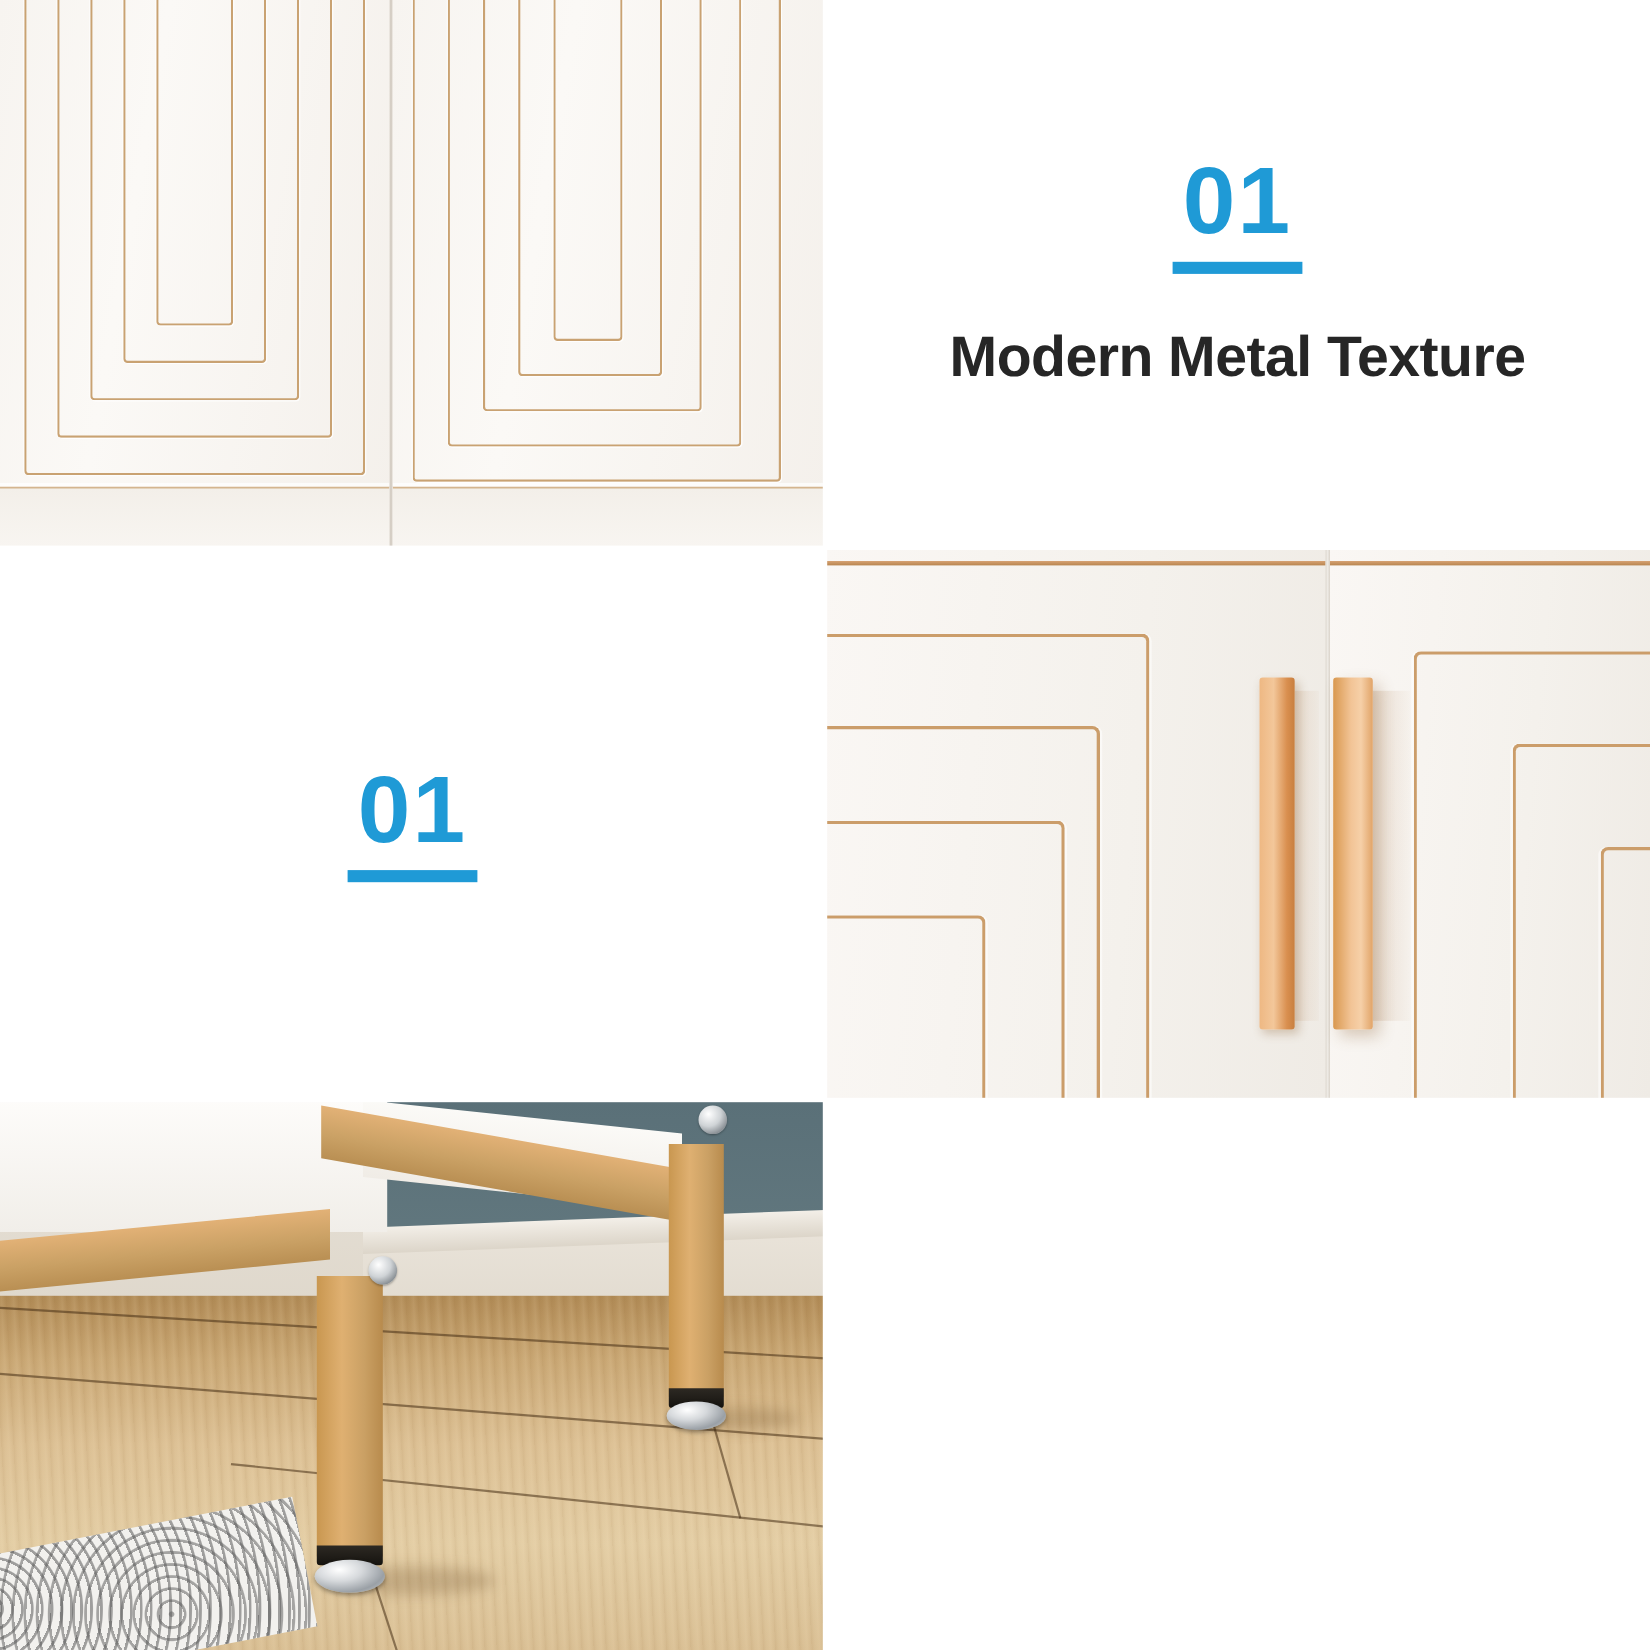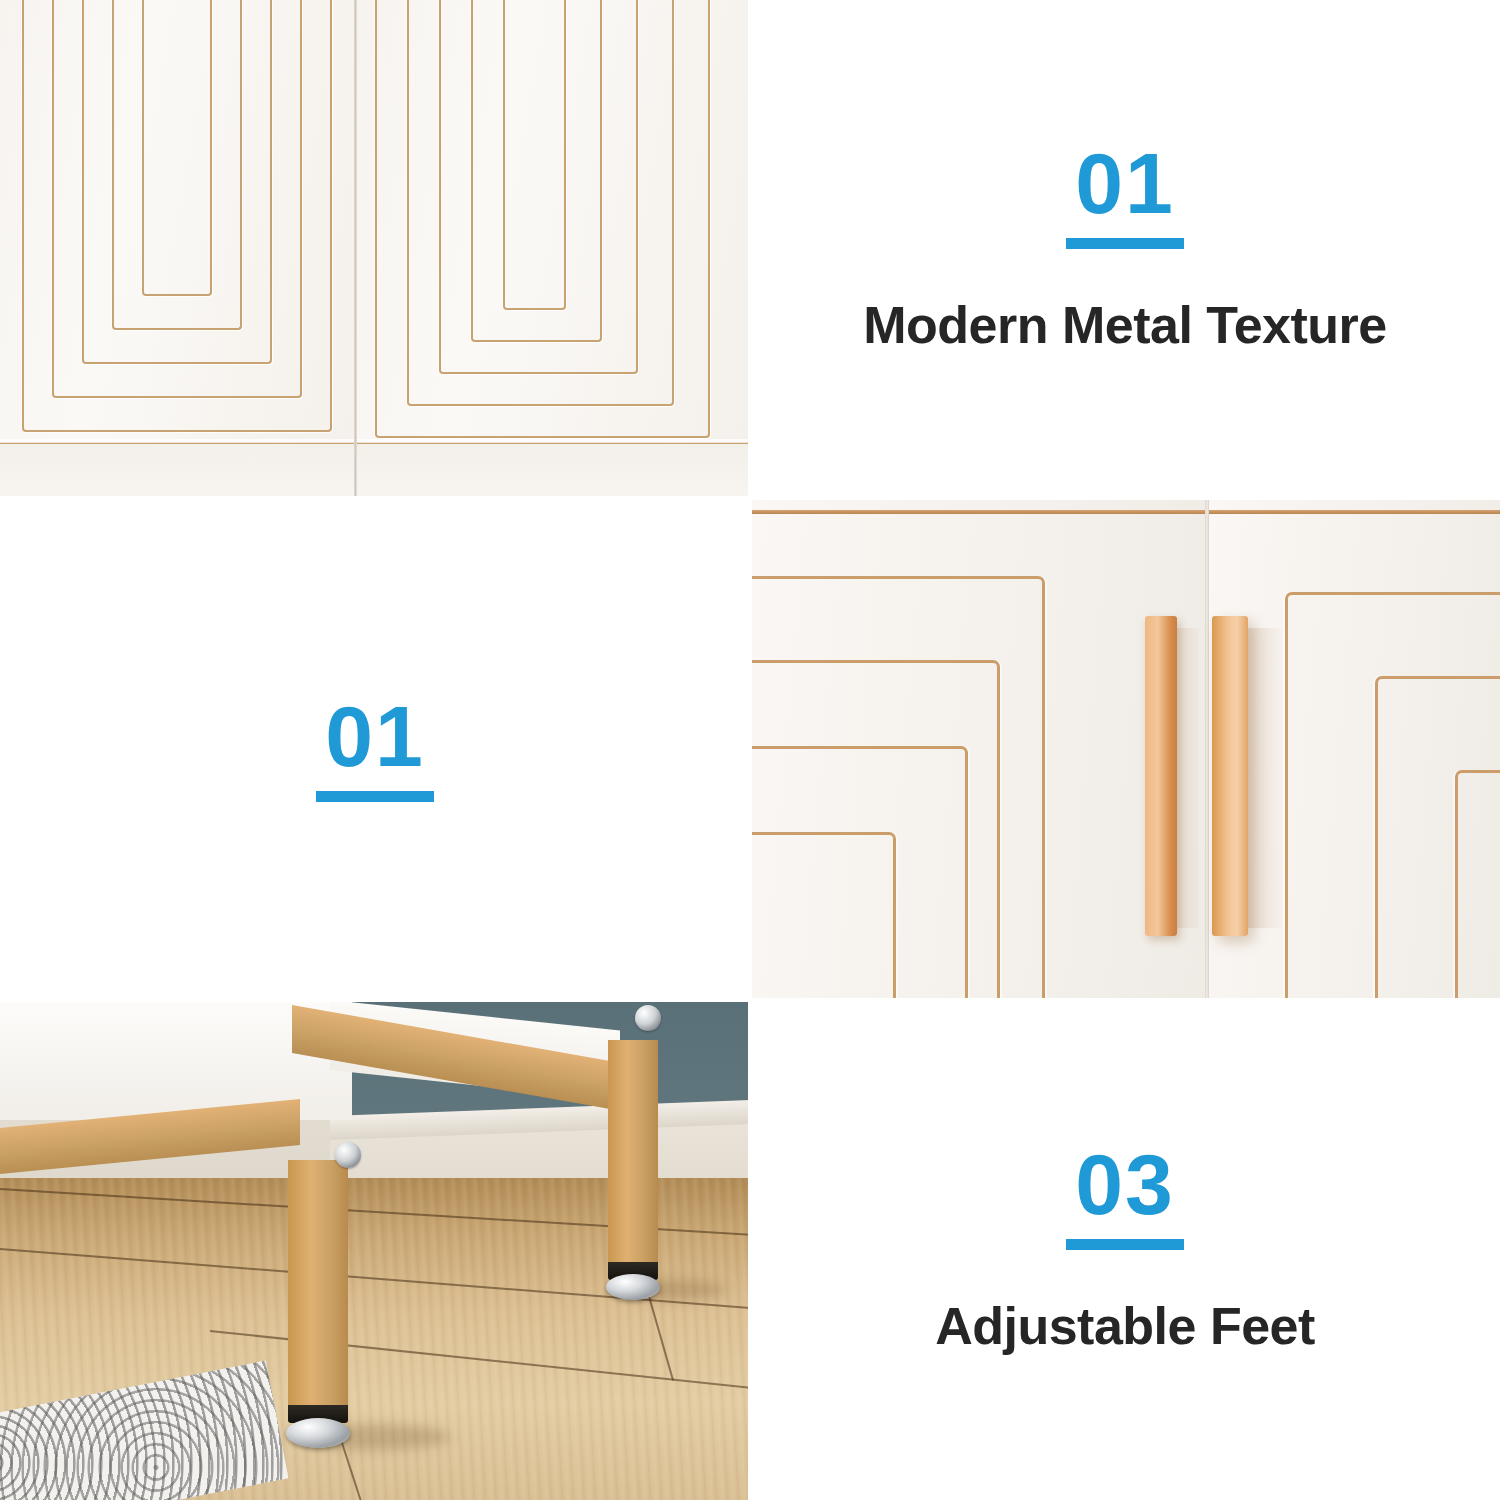--- a/index.html
+++ b/index.html
@@ -312,25 +312,18 @@
     <div class="foot-glide" id="glide-back"></div>
 
     <div class="gold-leg" id="leg-front"></div>
     <div class="leg-dark-tip" id="tip-front"></div>
     <div class="foot-glide" id="glide-front"></div>
 
     <div class="screw" id="screw-front"></div>
     <div class="screw" id="screw-back"></div>
   </div>
 
-  <div class="cell feature" style="left:750px; top:1000px; width:750px; height:500px;">
-    <div class="num-wrap">
-      <div class="num">03</div>
-      <div class="num-rule"></div>
-    </div>
-    <div class="feature-title">Adjustable Feet</div>
-  </div>
 
   <div class="gutter" style="left:748px; top:0;    width:4px;   height:1500px;"></div>
   <div class="gutter" style="left:0;     top:496px; width:1500px;height:4px;"></div>
   <div class="gutter" style="left:0;     top:998px; width:1500px;height:4px;"></div>
 
 </div>
 
 </body></html>

